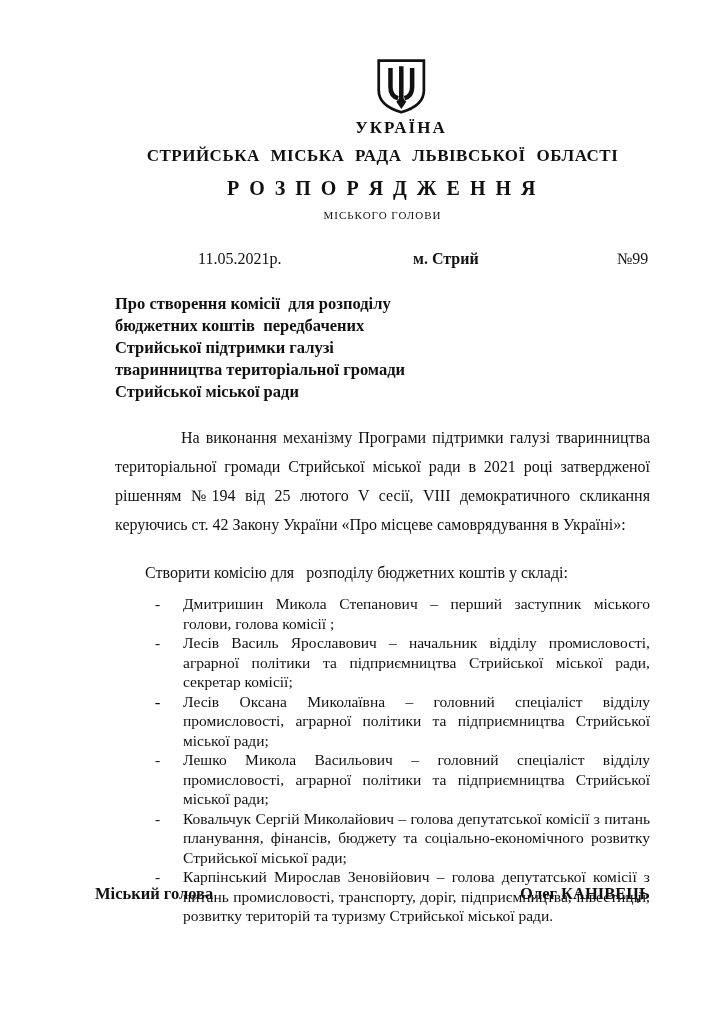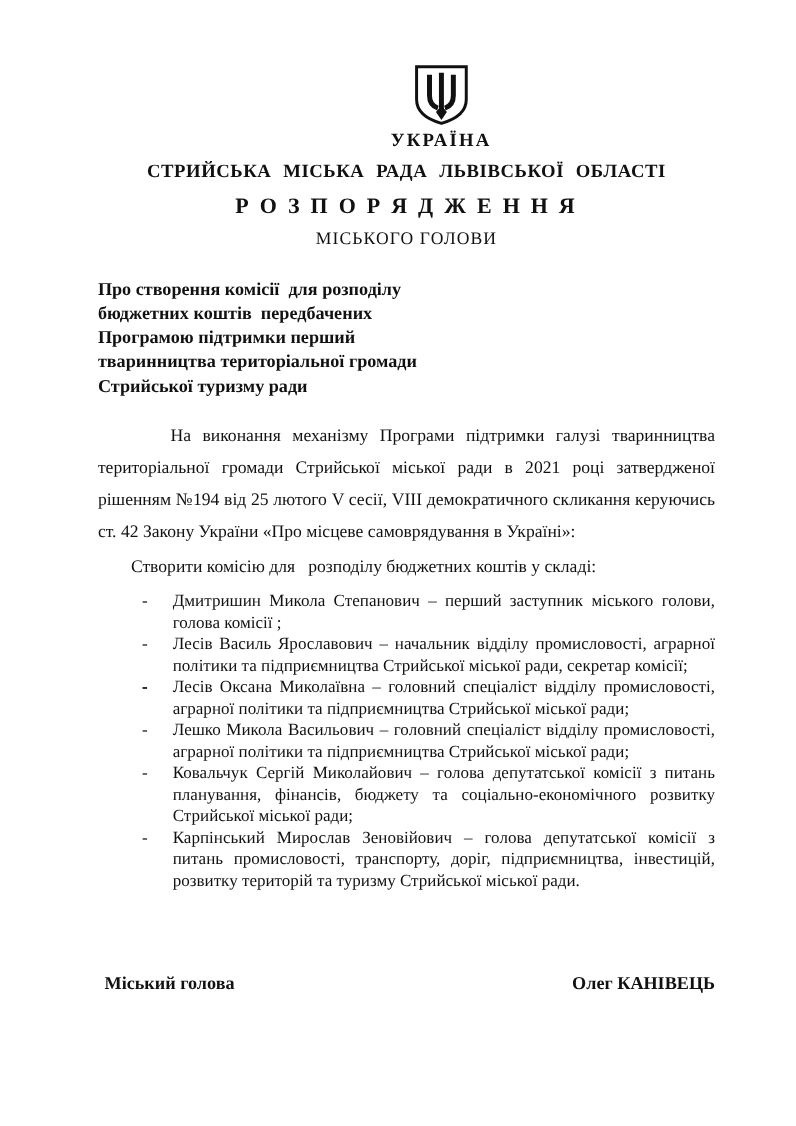--- a/index.html
+++ b/index.html
@@ -20,36 +20,36 @@
     text-align: center;
   }
   .emblem-block svg { display: block; margin: 0 auto; }
   .country-name {
     margin-top: 4px;
     font-weight: bold; font-size: 17px; letter-spacing: 2px;
     white-space: nowrap;
   }
 
   
-  .content { padding: 0 74px 0 89px; }
+  .content { padding: 0 74px 0 115px; }
 
   .header-block { text-align: center; padding-top: 146px; }
   .council-name {
     font-weight: bold; font-size: 17px;
     letter-spacing: 0.5px; word-spacing: 6px;
     white-space: nowrap;
   }
   .doc-type {
     margin-top: 11px;
     font-weight: bold; font-size: 20px; letter-spacing: 2.5px;
     white-space: nowrap;
   }
   .doc-subtype {
     margin-top: 9px;
-    font-size: 16px; letter-spacing: 1px;
+    font-size: 11px; letter-spacing: 1px;
   }
 
   .date-row { position: relative; height: 18px; margin-top: 29px; font-size: 16px; }
   .doc-date  { position: absolute; left: 83px; top: 0; }
   .doc-place { position: absolute; left: 298px; top: 0; font-weight: bold; }
   .doc-number{ position: absolute; left: 502px; top: 0; }
 
   .subject-block { margin-top: 25px; }
   .subject-block .subj-line {
     font-weight: bold; font-size: 16.5px; line-height: 22px;
@@ -57,21 +57,21 @@
   }
 
   .body-paragraph {
     margin-top: 20px;
     font-size: 16px; line-height: 29px;
     text-align: justify;
     text-indent: 66px;
   }
 
   .order-line {
-    margin-top: 7px;
+    margin-top: 23px;
     font-size: 16px; line-height: 21px;
     text-indent: 30px;
     white-space: pre-wrap;
   }
 
   ul.commission-list {
     list-style: none;
     margin-top: 11px;
     margin-left: 40px;
   }
@@ -110,27 +110,32 @@
   </div>
 
   <div class="content">
 
     <div class="header-block">
       <div class="council-name">СТРИЙСЬКА МІСЬКА РАДА ЛЬВІВСЬКОЇ ОБЛАСТІ</div>
       <div class="doc-type">Р О З П О Р Я Д Ж Е Н Н Я</div>
       <div class="doc-subtype">МІСЬКОГО ГОЛОВИ</div>
     </div>
 
+    <div class="date-row">
+      <span class="doc-date">11.05.2021р.</span>
+      <span class="doc-place">м. Стрий</span>
+      <span class="doc-number">№99</span>
+    </div>
 
     <div class="subject-block">
       <div class="subj-line">Про створення комісії  для розподілу</div>
       <div class="subj-line">бюджетних коштів  передбачених</div>
-      <div class="subj-line">Програмою підтримки перший</div>
+      <div class="subj-line">Стрийської підтримки галузі</div>
       <div class="subj-line">тваринництва територіальної громади</div>
-      <div class="subj-line">Стрийської туризму ради</div>
+      <div class="subj-line">Стрийської міської ради</div>
     </div>
 
     <div class="body-paragraph">На виконання механізму Програми підтримки галузі тваринництва територіальної громади Стрийської міської ради в 2021 році затвердженої рішенням №194 від 25 лютого V сесії, VIII демократичного скликання керуючись ст. 42 Закону України «Про місцеве самоврядування в Україні»:</div>
 
     <div class="order-line">Створити комісію для   розподілу бюджетних коштів у складі:</div>
 
     <ul class="commission-list">
       <li>
         <span class="dash">-</span>
         <span>Дмитришин Микола Степанович – перший заступник міського голови, голова комісії ;</span>

